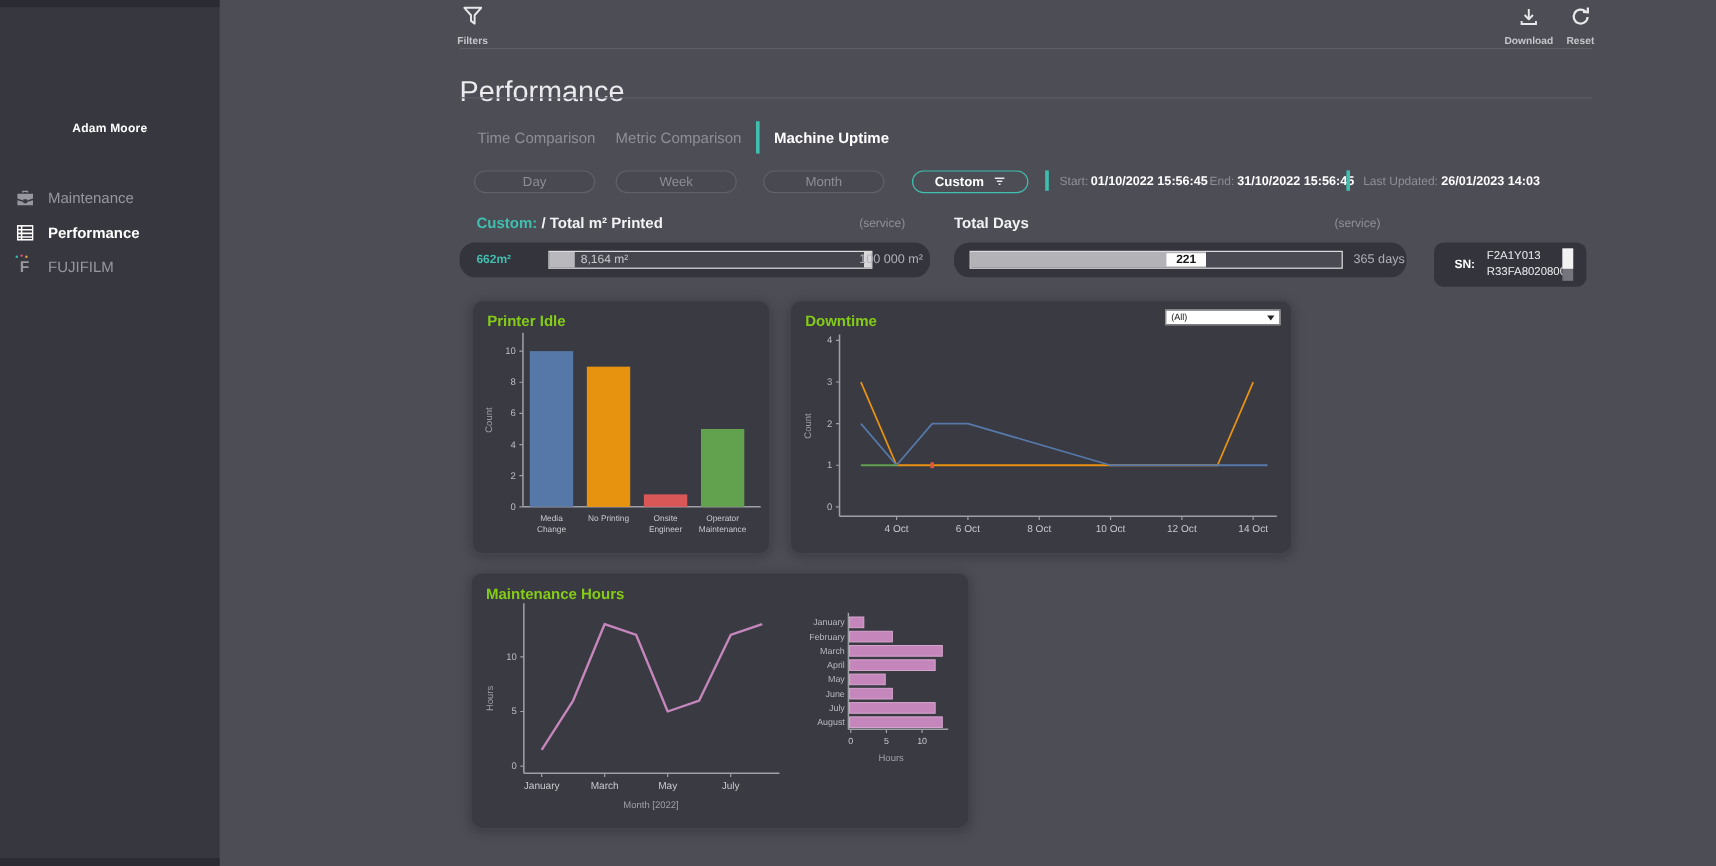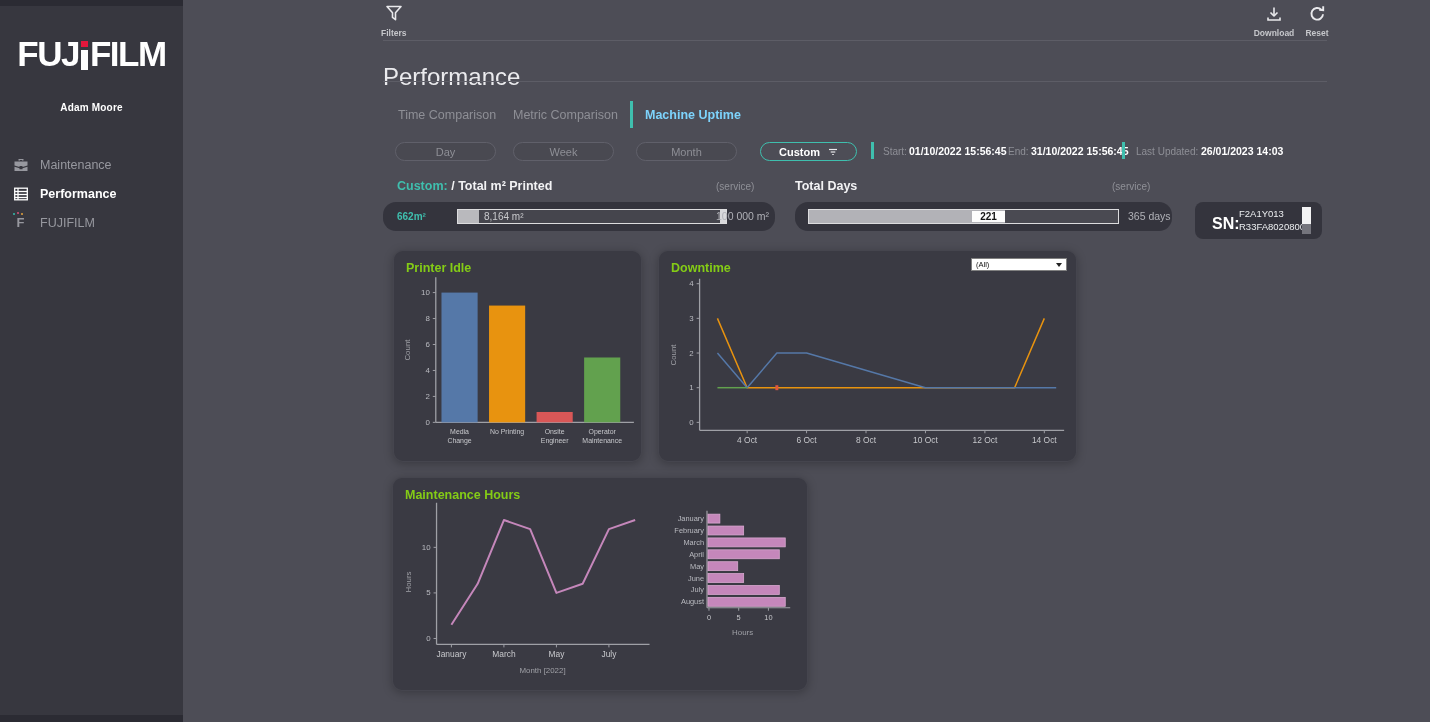--- a/index.html
+++ b/index.html
@@ -31,21 +31,21 @@
   .fuji-f i:nth-child(2){ left:0px;  top:-4px; background:#d9537a; }
   .fuji-f i:nth-child(3){ left:4px;  top:-3px; background:#e5a33c; }
   
   .icon-btn { position:absolute; display:flex; flex-direction:column; align-items:center; gap:2px;
               color:#e9e9ec; cursor:pointer; }
   .icon-btn .lbl { font-size:8.5px; font-weight:bold; color:#c6c7cb; }
   .divider { position:absolute; height:1px; background:#5d5d66; }
   .page-title { position:absolute; left:383px; top:47px; font-size:24px; font-weight:500; color:#ebebee; }
   
   .tab { position:absolute; top:108px; font-size:12.5px; color:#8e8f96; cursor:pointer; }
-  .tab.active { color:#7dd3fc; font-weight:bold; }
+  .tab.active { color:#ffffff; font-weight:bold; }
   .tab-divider { position:absolute; left:630px; top:101px; width:3px; height:27px; background:#3fbfae; }
   
   .range-btn { position:absolute; top:142px; height:19px; border-radius:10px; border:1px solid #60606a;
                color:#8e8f96; font-size:11px; display:flex; align-items:center; justify-content:center;
                background:rgba(0,0,0,0.05); cursor:pointer; }
   .range-btn.selected { border:1.5px solid #3fbfae; color:#fff; font-weight:bold; gap:8px; background:transparent; }
   .teal-bar { position:absolute; top:142px; width:3px; height:17px; background:#3fbfae; }
   .dt-label { position:absolute; top:146px; font-size:10px; color:#8e8f96; }
   .dt-value { position:absolute; top:145px; font-size:10.5px; font-weight:bold; color:#fff; }
   
@@ -55,48 +55,40 @@
   .pill { position:absolute; top:202px; height:29px; background:#34343d; border-radius:13px; }
   .track { position:absolute; top:7px; height:15px; border:1px solid #dcdcde; background:#45454d; }
   .track .fill { position:absolute; left:0; top:0; height:100%; background:#b9b9bd; }
   .track .handle { position:absolute; right:0; top:0; width:6px; height:100%; background:#d8d8db; cursor:ew-resize; }
   .track .cur-label { position:absolute; top:1px; font-size:10px; color:#c9cacd; white-space:nowrap; }
   .val-box { position:absolute; top:1px; height:11px; background:#fdfdfd; color:#141414; font-size:10px;
              font-weight:bold; display:flex; align-items:center; justify-content:center; cursor:ew-resize; }
   .min-label { position:absolute; left:14px; top:9px; font-size:10px; font-weight:bold; color:#3fbfae; }
   .max-label { position:absolute; top:8px; font-size:10.5px; color:#b0b1b7; white-space:nowrap; }
   .sn-box { position:absolute; left:1195px; top:202px; width:127px; height:37px; background:#34343d; border-radius:8px; }
-  .sn-box .sn-label { position:absolute; left:17px; top:13px; font-size:16px; font-weight:bold; color:#fff; }
+  .sn-box .sn-label { position:absolute; left:17px; top:13px; font-size:10px; font-weight:bold; color:#fff; }
   .sn-box .sn-vals { position:absolute; left:44px; top:6px; font-size:9.5px; line-height:12.5px; color:#eceef0; }
   .sn-scroll { position:absolute; right:11px; top:5px; width:9px; height:27px; background:#75757d; }
   .sn-scroll .thumb { width:9px; height:17px; background:#f2f2f3; }
   
   .card { position:absolute; background:#3a3a43; border-radius:10px; border:1px solid rgba(255,255,255,0.06);
           box-shadow:0 2px 10px rgba(0,0,0,0.25); }
   .card-title { position:absolute; left:12px; top:10px; font-size:12.5px; font-weight:bold; color:#84cc16; }
   .card svg { position:absolute; left:0; top:0; width:100%; height:100%; }
   .dt-dropdown { position:absolute; left:312px; top:7px; width:96px; height:13px; background:#fff;
                  border:1px solid #808080; display:flex; align-items:center; padding:0 4px;
                  font-size:7.5px; color:#111; cursor:pointer; }
   .dt-dropdown .caret { margin-left:auto; width:0; height:0; border-left:3.5px solid transparent;
                         border-right:3.5px solid transparent; border-top:4px solid #222; }
 </style>
 </head>
 <body>
 
 <aside class="sidebar">
   <div class="strip-top"></div>
-  <div class="logo">
-    <span>FUJ</span>
-    <span class="logo-i">
-        <span class="dot"></span>
-        <span class="stem"></span>
-      </span>
-    <span>FILM</span>
-  </div>
   <div class="user-name">Adam Moore</div>
   <nav class="nav">
     <div class="nav-item">
       <span class="nicon">
         <svg width="14" height="14" viewBox="0 0 14 14">
             <g fill="currentColor">
           <path d="M4.5 2.5V1h5v1.5h-1.5V2h-2v.5z"></path>
           <path d="M0.5 3.5h13v4l-5 1.5v-1h-3v1l-5-1.5z"></path>
           <path d="M0.5 8.8l5 1.5v1h3v-1l5-1.5v4.2h-13z"></path>
         </g>

